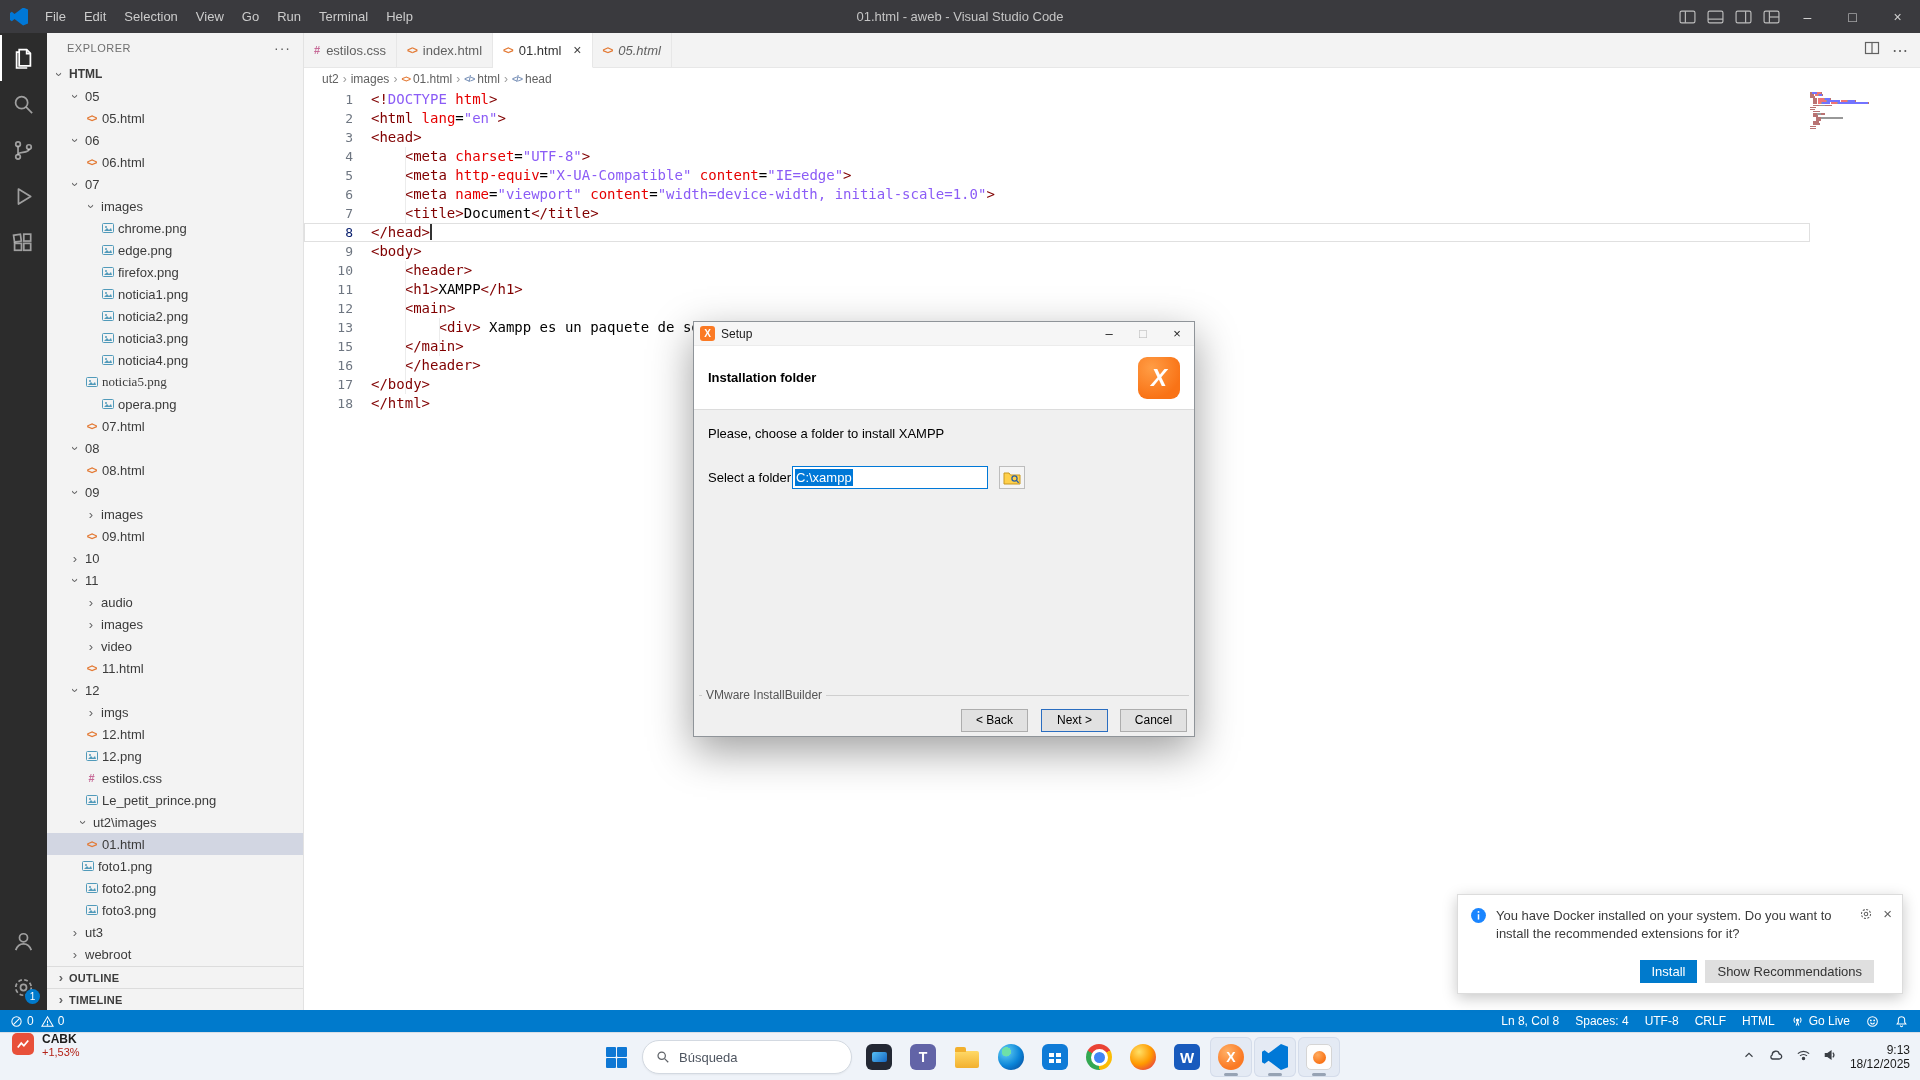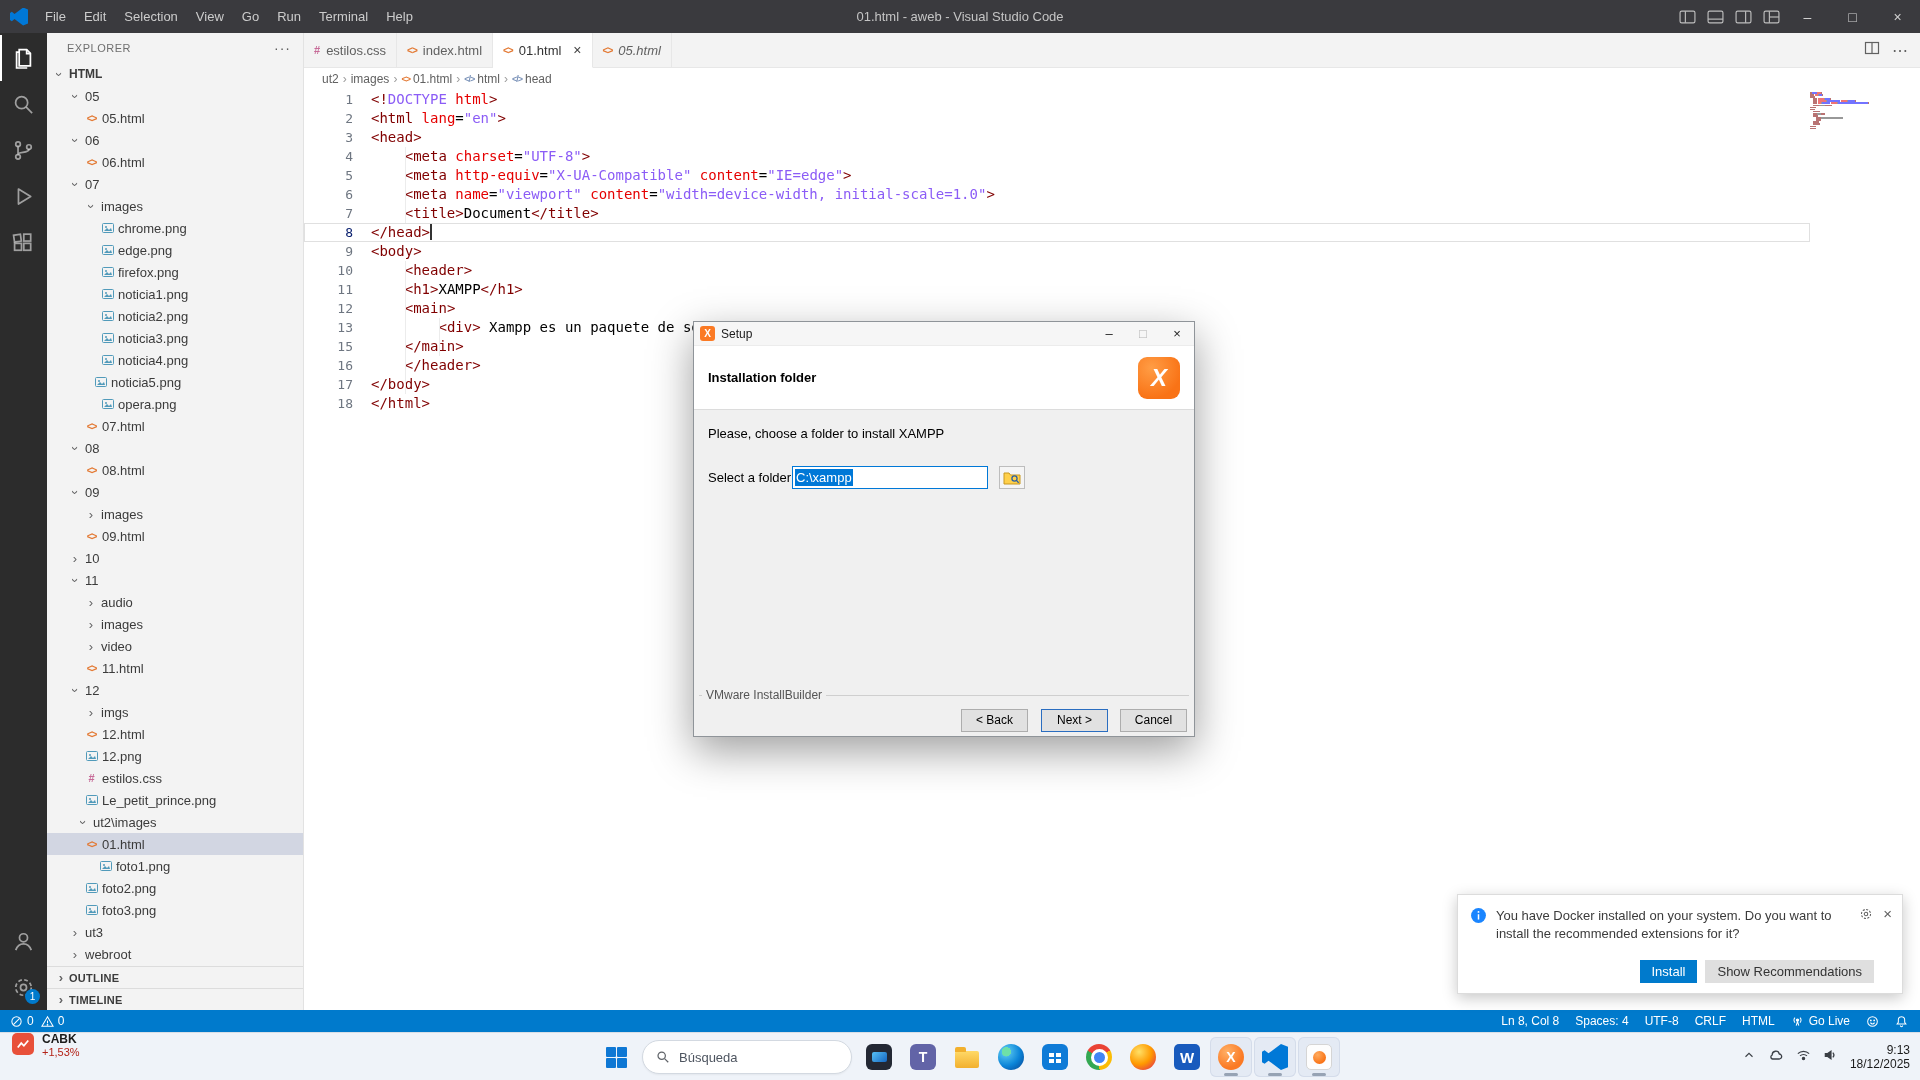--- a/index.html
+++ b/index.html
@@ -369,21 +369,21 @@
           <div class="trow" style="padding-left: 52px;">
             <span class="fic image">
               <svg width="12" height="12" viewBox="0 0 12 12">
                 <rect x="0.5" y="1.5" width="11" height="9" rx="1" fill="none" stroke="#519aba"></rect>
                 <circle cx="4" cy="5" r="1" fill="#519aba"></circle>
                 <path d="M2 9l3-3 2 2 2-2 1 3z" fill="#519aba"></path>
               </svg>
             </span>
             <span class="tlabel">noticia4.png</span>
           </div>
-          <div class="trow" style="padding-left: 45px;">
+          <div class="trow" style="padding-left: 36px; font-family: Liberation Serif, serif;">
             <span class="fic image">
               <svg width="12" height="12" viewBox="0 0 12 12">
                 <rect x="0.5" y="1.5" width="11" height="9" rx="1" fill="none" stroke="#519aba"></rect>
                 <circle cx="4" cy="5" r="1" fill="#519aba"></circle>
                 <path d="M2 9l3-3 2 2 2-2 1 3z" fill="#519aba"></path>
               </svg>
             </span>
             <span class="tlabel">noticia5.png</span>
           </div>
           <div class="trow" style="padding-left: 52px;">
@@ -481,21 +481,21 @@
             <span class="tlabel">Le_petit_prince.png</span>
           </div>
           <div class="trow" style="padding-left: 28px;">
             <span class="chev exp">›</span>
             <span class="tlabel">ut2\images</span>
           </div>
           <div class="trow selected" style="padding-left: 36px;">
             <span class="fic html">&lt;&gt;</span>
             <span class="tlabel">01.html</span>
           </div>
-          <div class="trow" style="padding-left: 50px;">
+          <div class="trow" style="padding-left: 32px;">
             <span class="fic image">
               <svg width="12" height="12" viewBox="0 0 12 12">
                 <rect x="0.5" y="1.5" width="11" height="9" rx="1" fill="none" stroke="#519aba"></rect>
                 <circle cx="4" cy="5" r="1" fill="#519aba"></circle>
                 <path d="M2 9l3-3 2 2 2-2 1 3z" fill="#519aba"></path>
               </svg>
             </span>
             <span class="tlabel">foto1.png</span>
           </div>
           <div class="trow" style="padding-left: 36px;">

